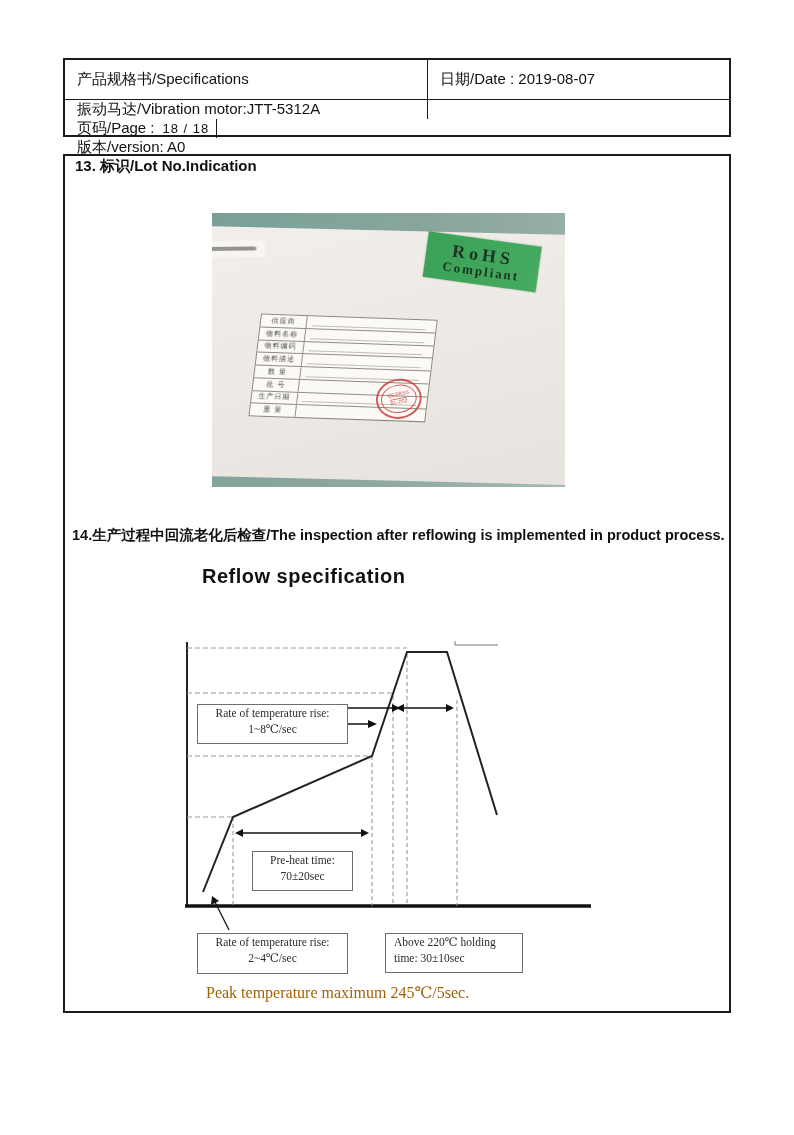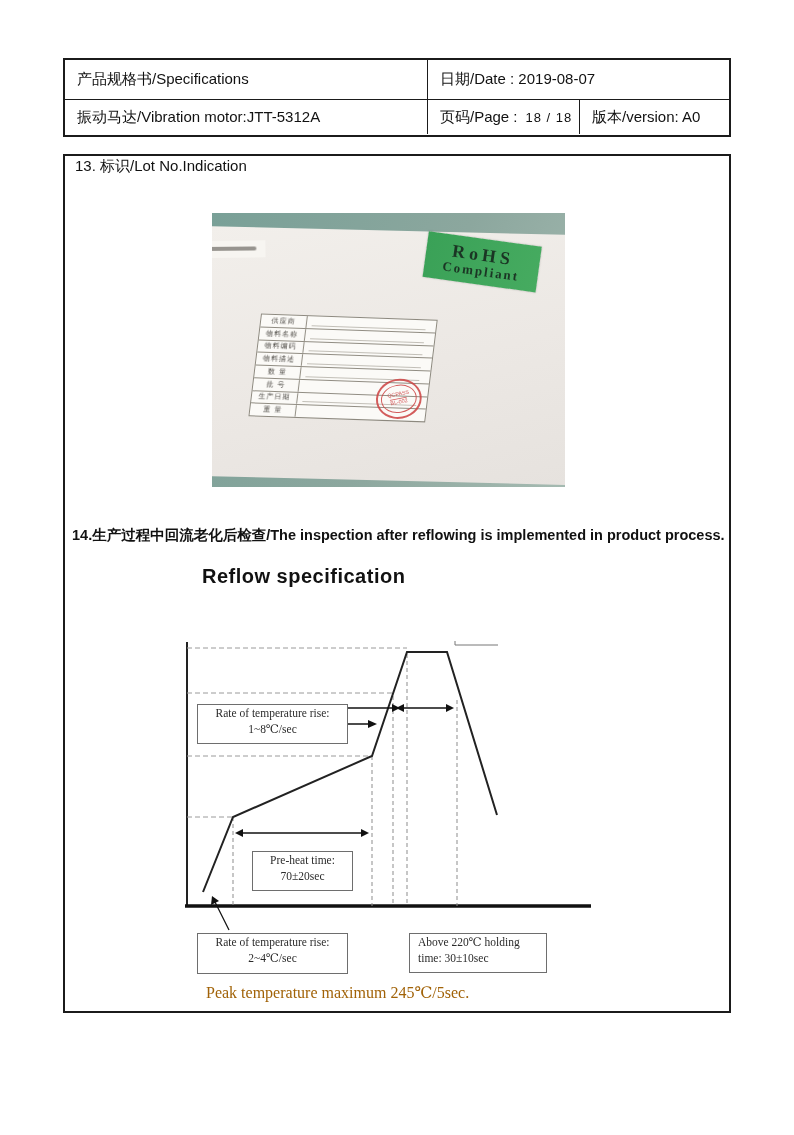--- a/index.html
+++ b/index.html
@@ -3,33 +3,33 @@
 <meta charset="utf-8">
 <style>
   html,body{margin:0;padding:0;background:#e8e8e8;}
   .page{position:relative;width:794px;height:1135px;background:#ffffff;margin:0 auto;
         font-family:"Liberation Sans","DejaVu Sans",sans-serif;color:#111;overflow:hidden;}
 
   
   .hdr{position:absolute;left:63px;top:58px;width:668px;height:79px;border:2.5px solid #1b1b1b;box-sizing:border-box;padding-left:40px;}
   .hdr-row{position:absolute;left:0;width:100%;display:flex;box-sizing:border-box;}
   .hdr-row1{top:0;height:40px;border-bottom:1.5px solid #1b1b1b;}
-  .hdr-row2{top:40px;height:34px;}
+  .hdr-row2{top:40px;height:34px;flex-direction:column;}
   .hdr-cell{box-sizing:border-box;display:flex;align-items:center;padding-left:12px;font-size:15px;white-space:nowrap;}
   .c-prod{width:363px;border-right:1.5px solid #1b1b1b;}
   .c-date{flex:1;}
   .c-motor{width:363px;border-right:1.5px solid #1b1b1b;}
   .c-page{width:152px;border-right:1.5px solid #1b1b1b;}
   .c-ver{flex:1;}
   .page-val{font-size:13px;margin-left:8px;letter-spacing:1px;}
 
   
   .content-box{position:absolute;left:63px;top:154px;width:668px;height:859px;border:2.5px solid #1b1b1b;box-sizing:border-box;}
 
-  .h13{position:absolute;left:75px;top:157px;font-size:15px;font-weight:normal;}
+  .h13{position:absolute;left:75px;top:157px;font-size:15px;font-weight:bold;}
 
   
   .photo{position:absolute;left:212px;top:213px;width:353px;height:274px;overflow:hidden;
          background:linear-gradient(115deg,#79a097 0%,#8ca79e 55%,#a5bab1 100%);}
   .carton{position:absolute;left:-8px;top:13px;width:372px;height:250px;
           background:linear-gradient(165deg,#f2efeb 0%,#ece8e4 55%,#e6e2de 100%);
           transform:rotate(1.4deg);transform-origin:left top;}
   .mini-label{position:absolute;left:-4px;top:14px;width:66px;height:17px;background:#f7f5f1;transform:rotate(-2deg);}
   .mini-label .smudge{position:absolute;left:5px;top:6px;width:52px;height:4px;background:#6f6c66;opacity:.7;border-radius:2px;filter:blur(.6px);}
   .rohs{position:absolute;left:222px;top:6px;width:114px;height:46px;transform:rotate(6.5deg);
@@ -62,21 +62,21 @@
        line-height:1.38;text-align:justify;}
   .reflow-title{position:absolute;left:158px;top:565px;font-size:20px;font-weight:bold;letter-spacing:.5px;margin-left:44px;}
 
   
   .chart{position:absolute;left:150px;top:630px;width:460px;height:385px;
          font-family:"Liberation Serif","DejaVu Serif",serif;}
   .chart svg{position:absolute;left:0;top:0;}
   .cbox{position:absolute;border:1px solid #6e6e6e;box-sizing:border-box;background:#fff;
         display:flex;flex-direction:column;align-items:center;justify-content:flex-start;
         font-size:11.5px;color:#2b2b2b;line-height:1.4;}
-  .cbox.leftalign{align-items:flex-start;padding-left:8px;margin-left:24px;}
+  .cbox.leftalign{align-items:flex-start;padding-left:8px;}
   .b-rise1{left:47px;top:74px;width:151px;height:40px;}
   .b-preheat{left:102px;top:221px;width:101px;height:40px;}
   .b-rise2{left:47px;top:303px;width:151px;height:41px;}
   .b-holding{left:235px;top:303px;width:138px;height:40px;}
   .caption{position:absolute;left:56px;top:353px;font-size:16px;color:#a16207;}
 </style>
 </head>
 <body>
 
 <div class="page">

